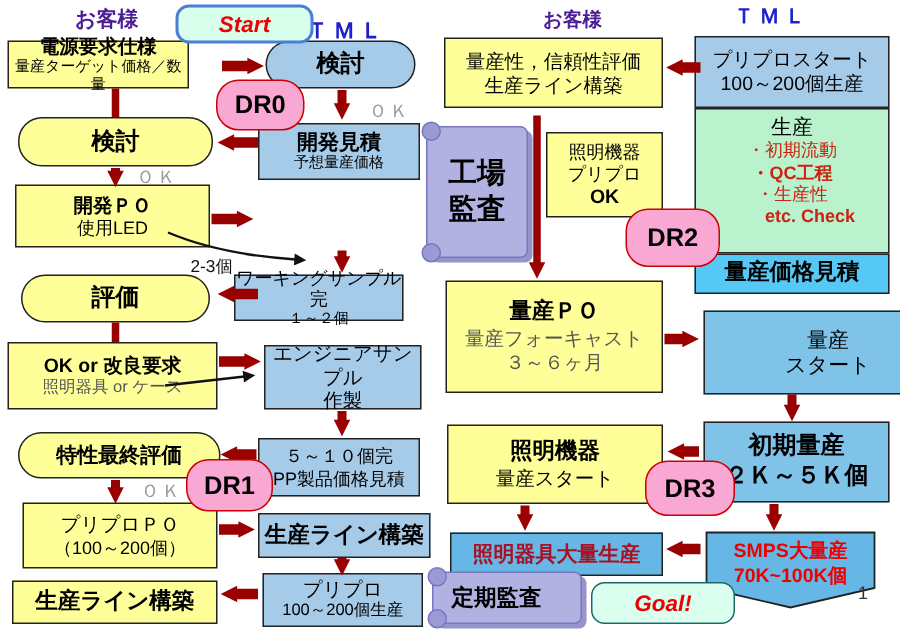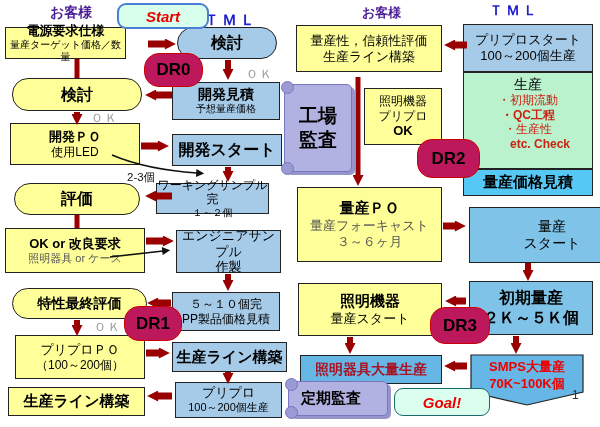--- a/index.html
+++ b/index.html
@@ -18,21 +18,21 @@
   .pill{border-radius:17px;}
   .stad{border-radius:16px;}
   .scroll{position:absolute;box-sizing:border-box;background:#b2b2e2;border:1px solid #7777c0;
           border-radius:5px;box-shadow:3px 3px 0 rgba(130,130,195,.85);z-index:3;
           display:flex;flex-direction:column;justify-content:center;align-items:center;
           text-align:center;font-weight:bold;}
   .scroll::before,.scroll::after{content:"";position:absolute;width:11px;height:11px;
           background:#9a9ad4;border:1px solid #7777c0;border-radius:50%;left:-4px;}
   .scroll::before{top:-4px;}
   .scroll::after{bottom:-4px;}
-  .dr{position:absolute;background:#be185d;border:1px solid #cc0000;border-radius:15px;
+  .dr{position:absolute;background:#f9a8d4;border:1px solid #cc0000;border-radius:15px;
       color:#000;font-weight:bold;font-size:17px;display:flex;align-items:center;
       justify-content:center;z-index:6;}
   .startgoal{position:absolute;display:flex;align-items:center;justify-content:center;
       color:#ee0000;font-weight:bold;font-style:italic;z-index:6;box-sizing:border-box;}
   .hdr{position:absolute;font-weight:bold;z-index:2;white-space:nowrap;}
   .hdr-red{color:#4c1d95;font-size:14px;}
   .hdr-blue{color:#2020cc;font-size:15px;letter-spacing:3px;}
   .oklbl{position:absolute;color:#999;font-size:12px;letter-spacing:2px;z-index:2;}
   .t16{font-size:16px;font-weight:bold;}
   .t15{font-size:15px;font-weight:bold;}
@@ -99,23 +99,20 @@
     <span class="t15">生産ライン構築</span>
   </div>
 
   <div class="box blue pill" style="left:177px;top:27px;width:100px;height:32px;">
     <span class="t16">検討</span>
   </div>
   <div class="box blue" style="left:172px;top:82px;width:108px;height:38px;">
     <span class="t14">開発見積</span>
     <span class="s10">予想量産価格</span>
   </div>
-  <div class="box blue" style="left:172px;top:134px;width:110px;height:32px;">
-    <span class="t16">開発スタート</span>
-  </div>
   <div class="box blue" style="left:156px;top:183px;width:113px;height:31px;">
     <span class="n12">ワーキングサンプル完</span>
     <span class="s10">１～２個</span>
   </div>
   <div class="box blue" style="left:176px;top:230px;width:105px;height:43px;">
     <span class="n13">エンジニアサンプル</span>
     <span class="n13">作製</span>
   </div>
   <div class="box blue" style="left:172px;top:292px;width:108px;height:39px;">
     <span class="n12">５～１０個完</span>

